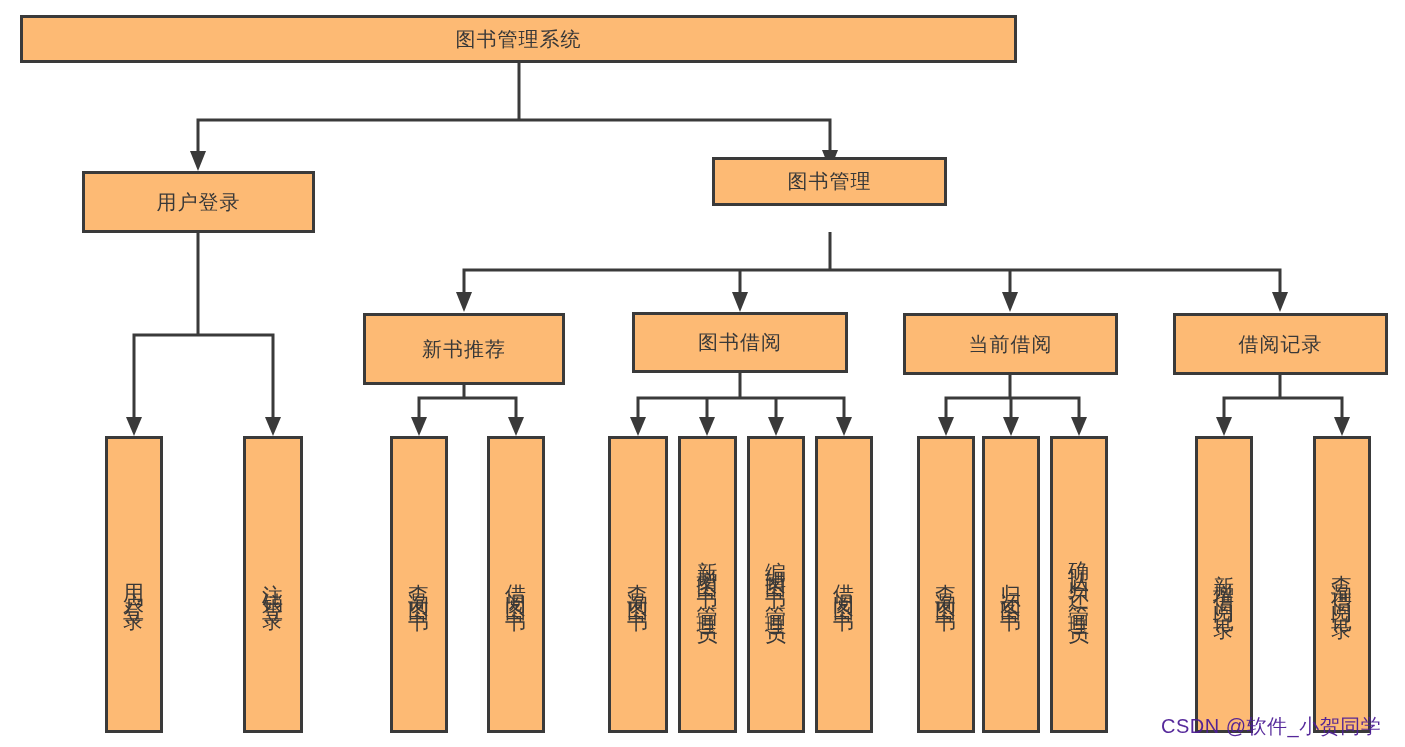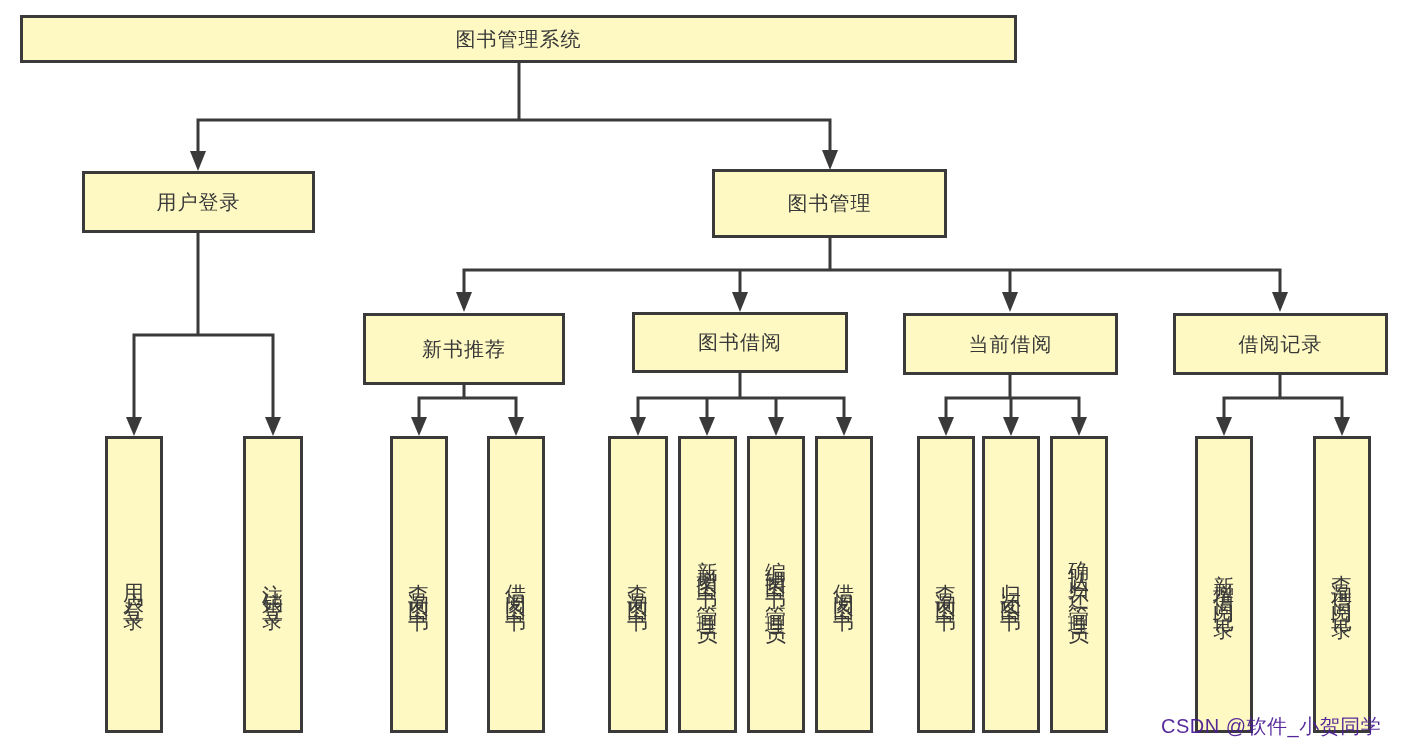--- a/index.html
+++ b/index.html
@@ -8,21 +8,21 @@
     width:1405px;height:747px;
     background:#fff;
     overflow:hidden;
     font-family:"Liberation Sans","DejaVu Sans",sans-serif;
   }
   .connectors{position:absolute;left:0;top:0;z-index:1;}
   .node{
     position:absolute;
     box-sizing:border-box;
     border:3px solid #3a3a3a;
-    background:#fef9c3;
+    background:#fdba74;
     display:flex;
     align-items:center;
     justify-content:center;
     color:#383838;
     z-index:2;
   }
   .node.h{font-size:20px;letter-spacing:1px;}
   .node.v .vtext{
     writing-mode:vertical-rl;
     text-orientation:mixed;
@@ -93,21 +93,21 @@
     <g>
       <path d="M1280,373 V398 M1222.5,398 H1343.5 M1224,398 V418 M1342,398 V418"></path>
       <polygon points="1216,417 1232,417 1224,436" fill="#3a3a3a" stroke="none"></polygon>
       <polygon points="1334,417 1350,417 1342,436" fill="#3a3a3a" stroke="none"></polygon>
     </g>
   </svg>
 
   <div class="node h" style="left:20px;top:15px;width:997px;height:48px">图书管理系统</div>
 
   <div class="node h" style="left:82px;top:171px;width:233px;height:62px">用户登录</div>
-  <div class="node h" style="left:712px;top:169px;width:235px;height:69px">图书管理</div>
+  <div class="node h" style="left:712px;top:157px;width:235px;height:49px">图书管理</div>
 
   <div class="node h" style="left:363px;top:313px;width:202px;height:72px">新书推荐</div>
   <div class="node h" style="left:632px;top:312px;width:216px;height:61px">图书借阅</div>
   <div class="node h" style="left:903px;top:313px;width:215px;height:62px">当前借阅</div>
   <div class="node h" style="left:1173px;top:313px;width:215px;height:62px">借阅记录</div>
 
   <div class="node v" style="left:105px;top:436px;width:58px;height:297px">
     <span class="vtext">用户登录</span>
   </div>
   <div class="node v" style="left:243px;top:436px;width:60px;height:297px">

